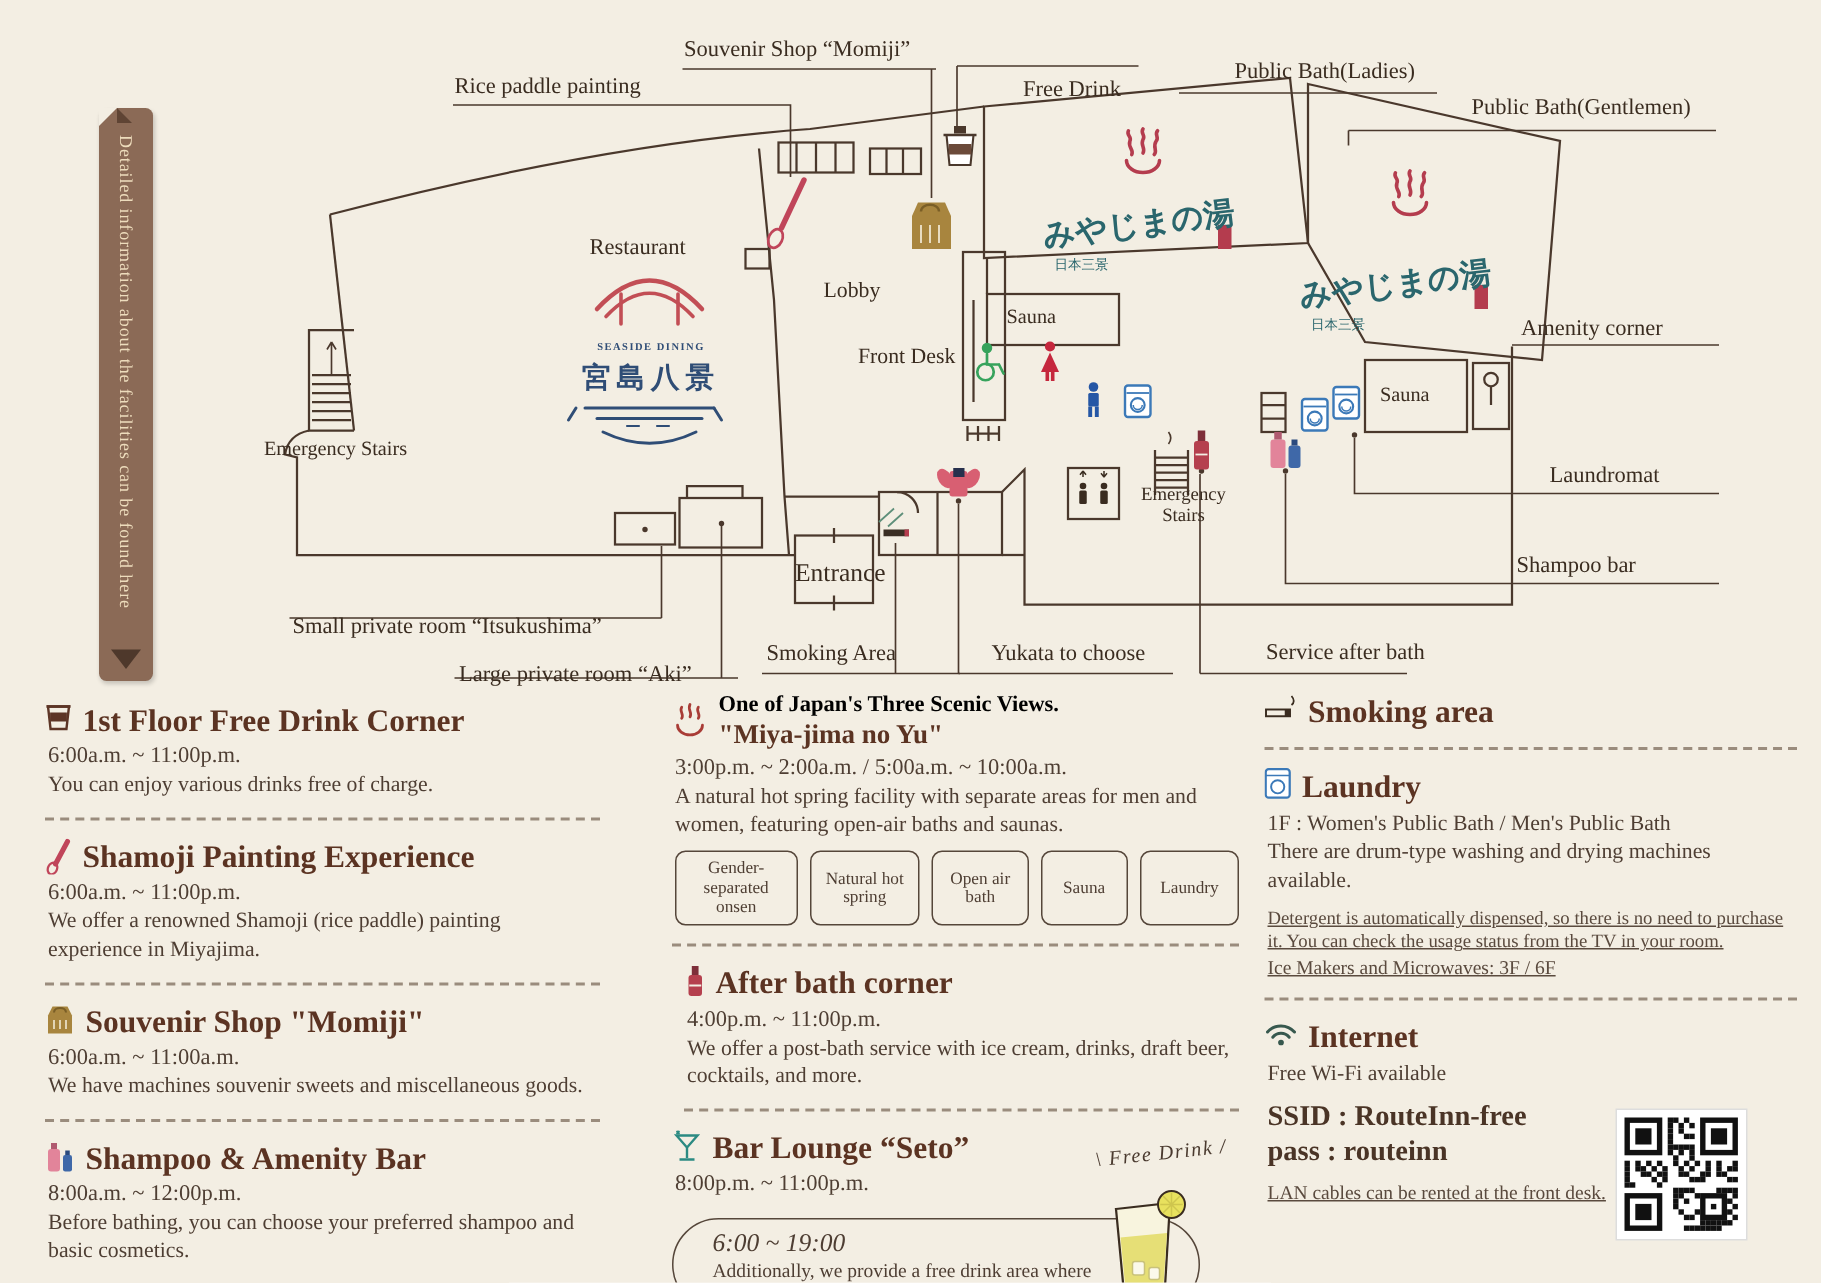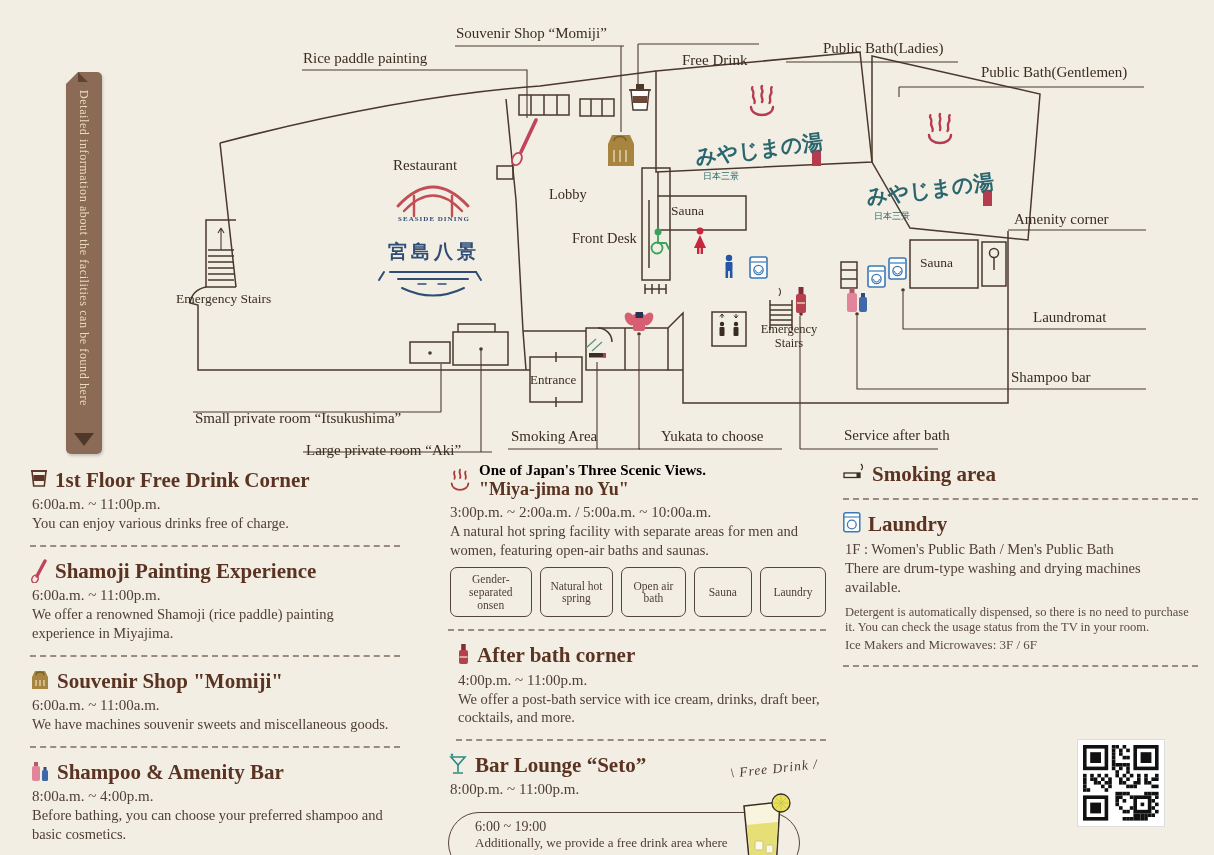--- a/index.html
+++ b/index.html
@@ -26,25 +26,25 @@
   .col{position:absolute;}
   .sec-head{display:flex;align-items:flex-start;gap:7px;margin:0 0 4px 0;}
   .sec-head h3{margin:0;font-size:21px;font-weight:bold;color:#5b3322;line-height:1.15;}
   .sec-time{font-size:15px;margin:2px 0 1px 2px;color:#4e3e33;}
   .sec-desc{font-size:14.5px;line-height:1.3;margin-left:2px;color:#4e3e33;}
   .dash{border:none;border-top:2px dashed #7d6c5c;opacity:.75;margin:12px 0 12px 0;}
   .tags{display:flex;gap:8px;margin:8px 0 2px 2px;}
   .tag{border:1.4px solid #55463a;border-radius:7px;font-size:11.5px;line-height:1.12;
        display:flex;align-items:center;justify-content:center;text-align:center;
        padding:3px 4px;height:42px;color:#4e3e33;}
-  .small-note{font-size:12.5px;line-height:1.25;margin:8px 0 0 2px;color:#5a4a3e;}
+  .small-note{font-size:12.5px;line-height:1.25;margin:8px 0 0 2px;color:#5a4a3e;text-decoration:underline;}
   .ssid{font-size:19px;font-weight:bold;color:#4a3426;line-height:1.2;margin-left:2px;}
   .bubble{position:relative;border:1.5px solid #55463a;border-radius:32px;
           width:352px;height:62px;margin-top:14px;padding:6px 70px 4px 26px;box-sizing:border-box;}
-  .bubble .bt{font-size:14px;}
+  .bubble .bt{font-size:17px;font-style:italic;}
   .bubble .bd{font-size:13px;line-height:1.25;}
   .freedrink-note{position:absolute;font-size:13.5px;font-style:italic;transform:rotate(-6deg);
           color:#4a3a2f;letter-spacing:1px;}
   .qr-wrap{position:absolute;left:1078px;top:740px;width:86px;height:86px;background:#fff;
           box-shadow:0 0 0 1px #ddd;}
 </style>
 </head>
 <body>
 
 <div class="page">
@@ -248,28 +248,28 @@
   <div class="lbl" style="left:306px;top:442px;">Large private room “Aki”</div>
   <div class="lbl" style="left:511px;top:428px;">Smoking Area</div>
   <div class="lbl" style="left:661px;top:428px;">Yukata to choose</div>
   <div class="lbl" style="left:844px;top:427px;">Service after bath</div>
 
   <div class="room" style="left:393px;top:157px;font-size:15px;">Restaurant</div>
   <div class="room" style="left:549px;top:186px;font-size:14.5px;">Lobby</div>
   <div class="room" style="left:572px;top:230px;font-size:14.5px;">Front Desk</div>
   <div class="room" style="left:671px;top:203px;font-size:13.5px;">Sauna</div>
   <div class="room" style="left:920px;top:255px;font-size:13.5px;">Sauna</div>
-  <div class="room" style="left:530px;top:372px;width:52px;text-align:left;font-size:13px;">Entrance</div>
+  <div class="room" style="left:530px;top:372px;width:52px;text-align:left;font-size:17px;">Entrance</div>
   <div class="room" style="left:176px;top:291px;font-size:13.5px;">Emergency Stairs</div>
   <div class="room" style="left:753px;top:323px;width:72px;text-align:center;font-size:12.5px;line-height:1.1;">
     <div>Emergency</div>
     <div>Stairs</div>
   </div>
 
-  <div class="room logo-nav" style="left:396px;top:215px;width:76px;text-align:center;font-size:7px;letter-spacing:1px;font-weight:bold;">SEASIDE DINING</div>
+  <div class="room logo-nav" style="left:396px;top:227px;width:76px;text-align:center;font-size:7px;letter-spacing:1px;font-weight:bold;">SEASIDE DINING</div>
   <div class="room logo-nav" style="left:386px;top:239px;width:96px;text-align:center;font-size:19px;font-weight:bold;letter-spacing:4px;">宮島八景</div>
 
   <div class="room" style="left:695px;top:136px;width:118px;font-size:21px;font-weight:bold;color:#2a666d;transform:rotate(-7deg);">みやじまの湯</div>
   <div class="room" style="left:703px;top:170px;font-size:9px;color:#2a666d;">日本三景</div>
   <div class="room" style="left:866px;top:176px;width:118px;font-size:21px;font-weight:bold;color:#2a666d;transform:rotate(-7deg);">みやじまの湯</div>
   <div class="room" style="left:874px;top:210px;font-size:9px;color:#2a666d;">日本三景</div>
 
   <div class="col" style="left:30px;top:468px;width:370px;">
     <div>
       <div class="sec-head">
@@ -312,21 +312,21 @@
     <div>
       <div class="sec-head">
         <svg width="20" height="22">
             <rect x="2" y="6" width="8" height="15" rx="2" fill="#e2849a"></rect>
             <rect x="4" y="2" width="4" height="4" fill="#b05a70"></rect>
             <rect x="12" y="10" width="6" height="11" rx="1.5" fill="#3f68a8"></rect>
             <rect x="13.5" y="7" width="3" height="3" fill="#2b4a7e"></rect>
           </svg>
         <h3>Shampoo &amp; Amenity Bar</h3>
       </div>
-      <div class="sec-time">8:00a.m. ~ 4:00p.m.</div>
+      <div class="sec-time">8:00a.m. ~ 12:00p.m.</div>
       <div class="sec-desc">Before bathing, you can choose your preferred shampoo and basic cosmetics.</div>
     </div>
   </div>
 
   <div class="col" style="left:448px;top:462px;width:378px;">
     <div>
       <div class="sec-head">
         <svg width="24" height="30" viewBox="-13 -21 26 30">
             <g stroke="#a93c36" fill="none" stroke-width="2" stroke-linecap="round">
               <path d="M-9,1 a9,7 0 1 0 18,0"></path>
@@ -410,20 +410,36 @@
             <line x1="1" y1="5" x2="16.5" y2="5" stroke="#3b79b8" stroke-width="1.1"></line>
             <circle cx="8.8" cy="12.5" r="4.4" fill="none" stroke="#3b79b8" stroke-width="1.3"></circle>
           </svg>
         <h3>Laundry</h3>
       </div>
       <div class="sec-desc">1F : Women's Public Bath / Men's Public Bath</div>
       <div class="sec-desc">There are drum-type washing and drying machines available.</div>
       <div class="small-note">Detergent is automatically dispensed, so there is no need to purchase it. You can check the usage status from the TV in your room.</div>
       <div class="small-note" style="font-size:13px;margin-top:1px;">Ice Makers and Microwaves: 3F / 6F</div>
       <hr class="dash">
+    </div>
+    <div>
+      <div class="sec-head">
+        <svg width="22" height="19">
+            <g stroke="#37584e" fill="none" stroke-width="2" stroke-linecap="round">
+              <path d="M2,9 a12,12 0 0 1 18,0"></path>
+              <path d="M5.5,12.5 a7,7 0 0 1 11,0"></path>
+            </g>
+            <circle cx="11" cy="16" r="1.9" fill="#37584e"></circle>
+          </svg>
+        <h3>Internet</h3>
+      </div>
+      <div class="sec-desc" style="margin-top:4px;">Free Wi-Fi  available</div>
+      <div class="ssid" style="margin-top:8px;">SSID : RouteInn-free</div>
+      <div class="ssid">pass : routeinn</div>
+      <div class="small-note" style="font-size:13px;margin-top:7px;">LAN cables can be rented at the front desk.</div>
     </div>
   </div>
 
   <div class="qr-wrap">
     <svg width="86" height="86">
         <g id="qrm">
           <rect x="5" y="5" width="25.2" height="25.2" fill="#111"></rect>
           <rect x="8.6" y="8.6" width="18" height="18" fill="#fff"></rect>
           <rect x="12.2" y="12.2" width="10.8" height="10.8" fill="#111"></rect>
           <rect x="55.4" y="5" width="25.2" height="25.2" fill="#111"></rect>

